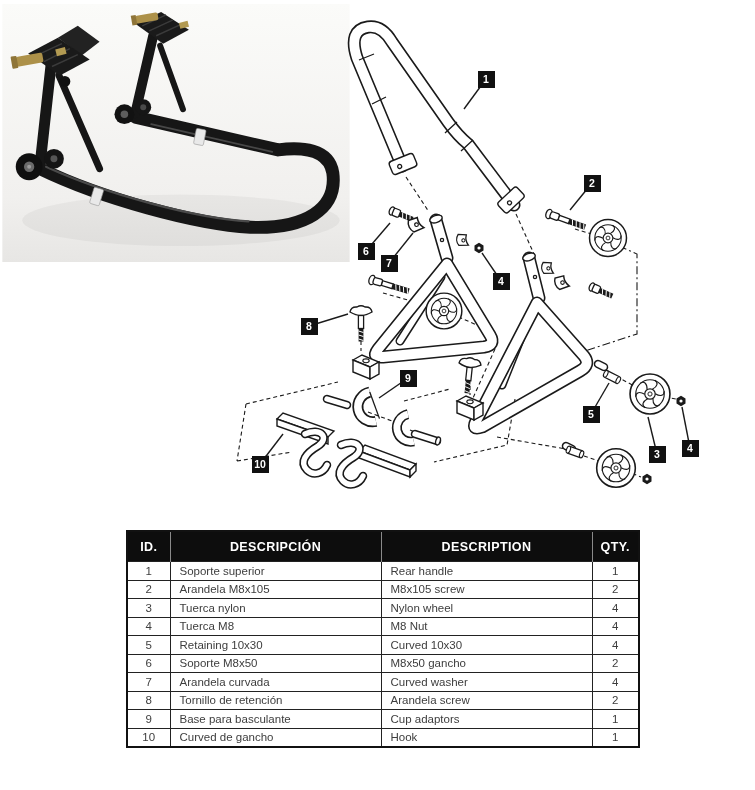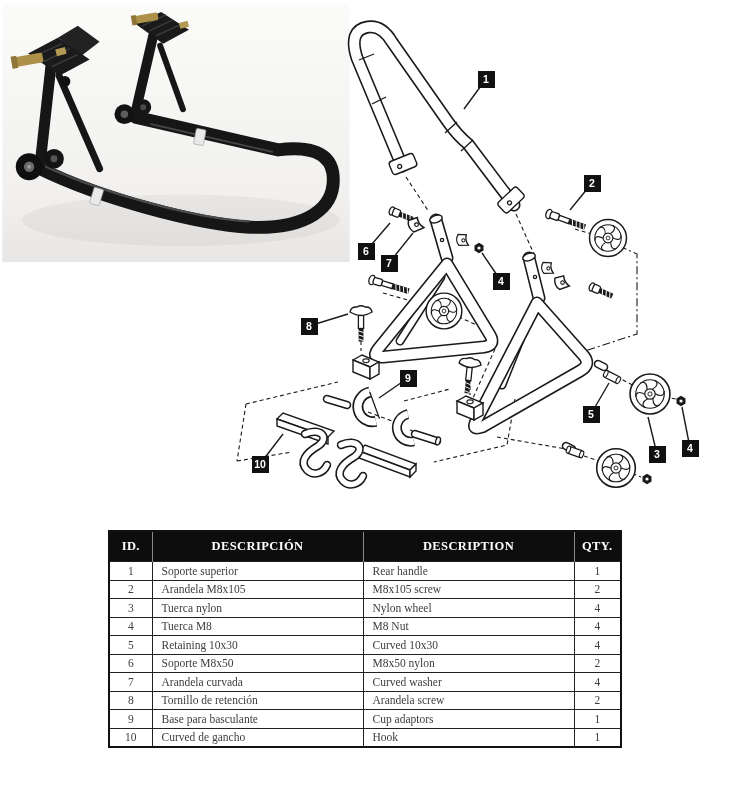--- a/index.html
+++ b/index.html
@@ -23,22 +23,22 @@
   .sI{fill:none;stroke:#ffffff;stroke-width:6;stroke-linejoin:round;stroke-linecap:round;}
   .hO{fill:none;stroke:#1a1a1a;stroke-width:8.5;stroke-linecap:round;}
   .hI{fill:none;stroke:#ffffff;stroke-width:5.4;stroke-linecap:round;}
   .ln{fill:none;stroke:#1a1a1a;stroke-width:1.3;}
   .pl{fill:#ffffff;stroke:#1a1a1a;stroke-width:1.4;}
   .dash{fill:none;stroke:#1a1a1a;stroke-width:1.1;stroke-dasharray:4 3;}
   .dashdot{fill:none;stroke:#1a1a1a;stroke-width:1.1;stroke-dasharray:8 3 2 3;}
   #leaders line{stroke:#1a1a1a;stroke-width:1.4;}
   
   table.parts{
-    position:absolute;left:108px;top:530px;width:512px;
-    border-collapse:collapse;table-layout:fixed;border:2.5px solid #111111;font-family:Liberation Serif, serif;
+    position:absolute;left:126px;top:530px;width:512px;
+    border-collapse:collapse;table-layout:fixed;border:2.5px solid #111111;
   }
   .parts th{
     background:#0d0d0d;color:#ffffff;font-size:12.5px;font-weight:bold;
     height:29px;letter-spacing:.4px;border-left:1.5px solid #8a8a8a;padding:0;
   }
   .parts th:first-child{border-left:none;}
   .parts td{
     border:1.5px solid #222222;font-size:11.5px;color:#3d3d3d;background:#ffffff;
     height:17.5px;padding:0 0 0 9px;white-space:nowrap;overflow:hidden;
   }
@@ -371,21 +371,21 @@
       </tr>
       <tr>
         <td class="c-id">5</td>
         <td class="c-es">Retaining 10x30</td>
         <td class="c-en">Curved 10x30</td>
         <td class="c-qty">4</td>
       </tr>
       <tr>
         <td class="c-id">6</td>
         <td class="c-es">Soporte M8x50</td>
-        <td class="c-en">M8x50 nylon</td>
+        <td class="c-en">M8x50 gancho</td>
         <td class="c-qty">2</td>
       </tr>
       <tr>
         <td class="c-id">7</td>
         <td class="c-es">Arandela curvada</td>
         <td class="c-en">Curved washer</td>
         <td class="c-qty">4</td>
       </tr>
       <tr>
         <td class="c-id">8</td>

